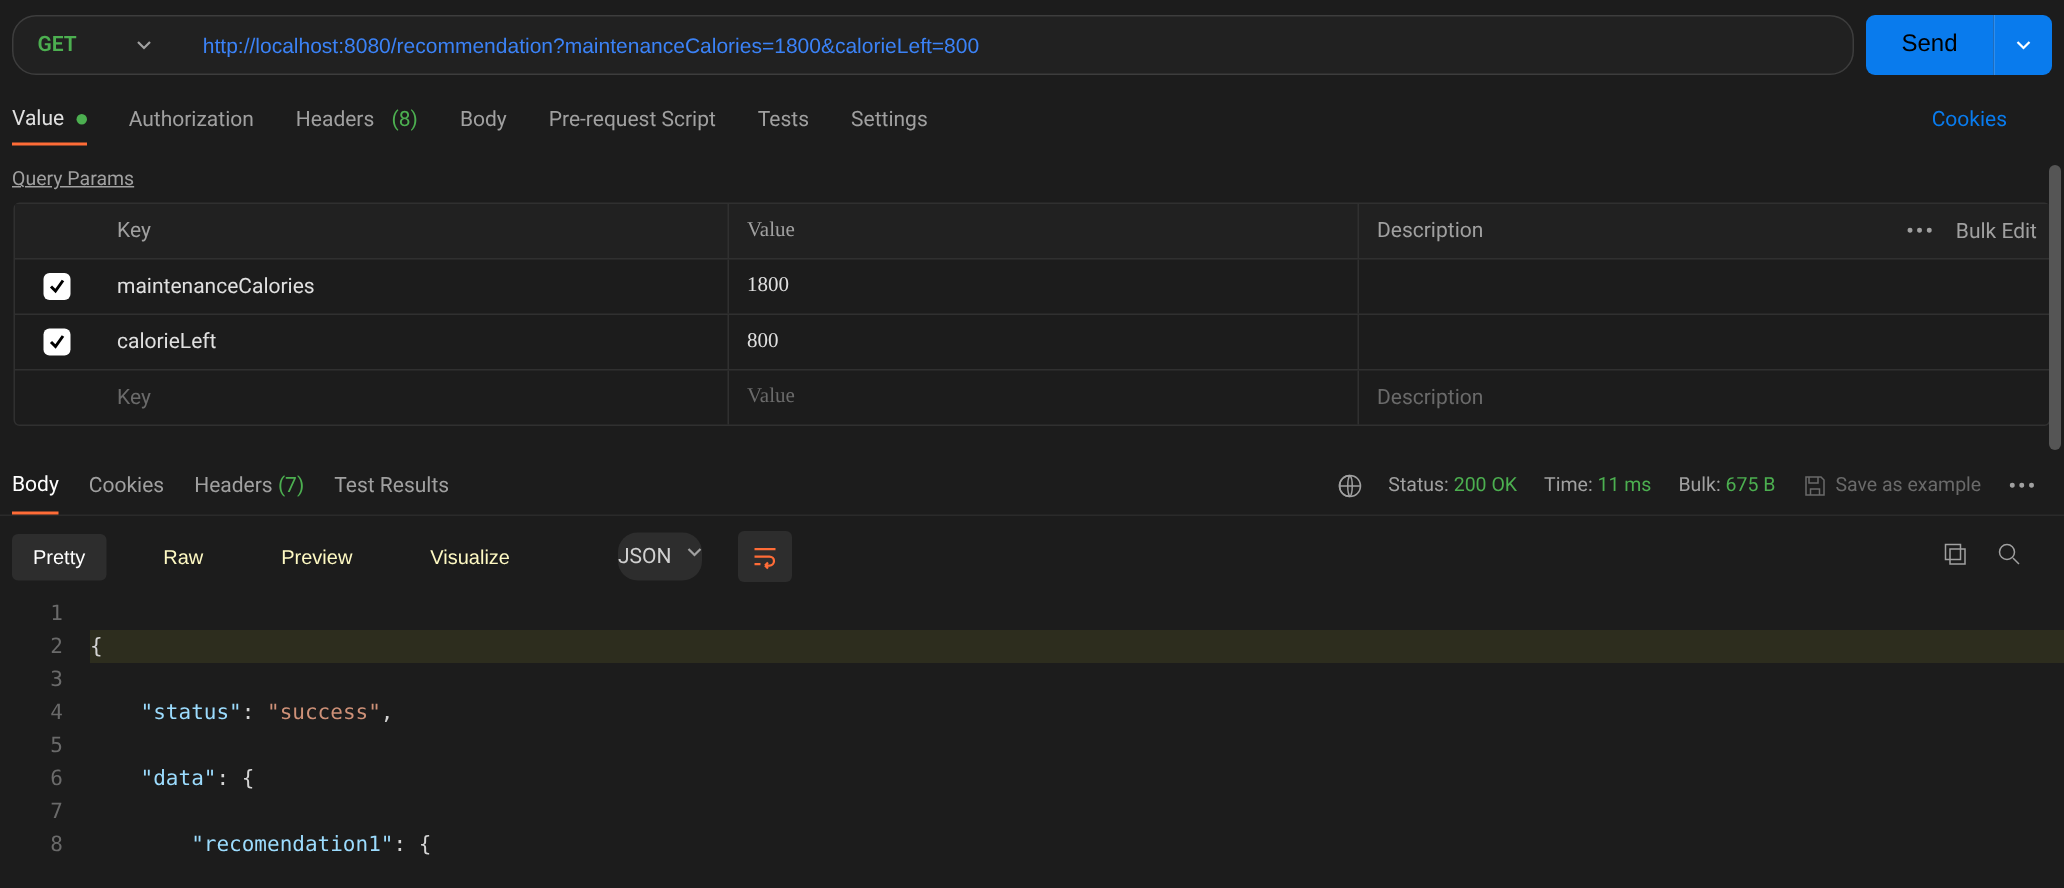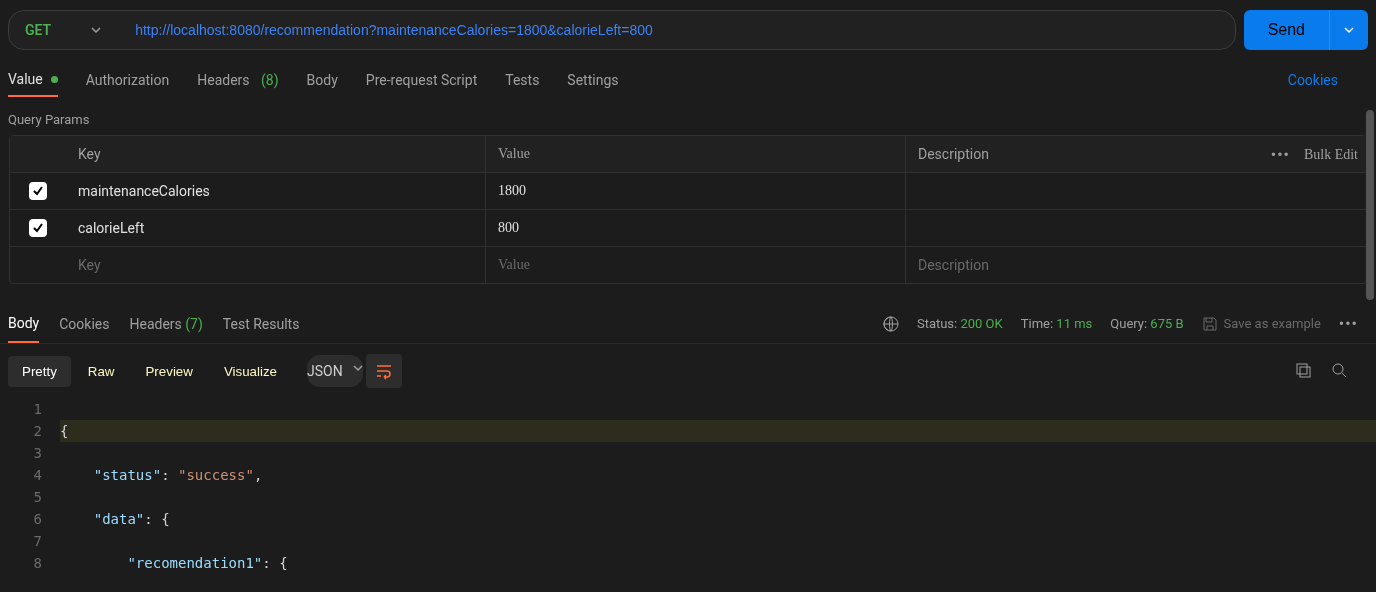--- a/index.html
+++ b/index.html
@@ -93,20 +93,21 @@
   border-bottom: 2px solid #ff6c37;
 }
 .dot-green { width:7px; height:7px; border-radius:50%; background:#4CAF50; margin-left:4px; }
 .count-green { color:#4CAF50; }
 .cookies-link { margin-left: auto; color: #097BED; cursor: pointer; padding-right: 30px; }
 
 .section-label {
   color: #a0a0a0;
   padding: 12px 8px 8px;
   font-size: 13px;
+  text-decoration: underline;
 }
 
 .params-table {
   margin: 0 9px;
   border: 1px solid #303030;
   border-radius: 4px;
 }
 .params-header {
   display: flex;
   background: #212121;
@@ -122,21 +123,21 @@
 .col-key { flex: 1; max-width: 420px; padding: 10px 12px; border-right: 1px solid #303030; }
 .col-value { flex: 1; max-width: 420px; padding: 10px 12px; border-right: 1px solid #303030; font-family: Liberation Serif, serif; }
 .col-desc { flex: 1; padding: 10px 12px; position: relative; }
 .checkbox {
   width: 18px; height: 18px; background: #fff; border-radius: 4px;
   display: flex; align-items: center; justify-content: center;
 }
 .checkbox svg { width: 12px; height: 12px; }
 .placeholder { color: #6a6a6a; }
 .header-actions { position:absolute; right:8px; top:50%; transform:translateY(-50%); display:flex; gap:14px; align-items:center; color:#a0a0a0; }
-.bulk-edit { cursor:pointer;font-family:Liberation Serif, serif; }
+.bulk-edit { cursor:pointer; }
 .dots { cursor:pointer; font-size:16px; letter-spacing:1px; }
 
 .resp-header {
   display: flex;
   align-items: center;
   height: 40px;
   padding: 0 8px;
   gap: 20px;
   margin-top: 20px;
   border-bottom: 1px solid #2a2a2a;
@@ -144,21 +145,21 @@
 .resp-tab { color: #a0a0a0; cursor: pointer; padding: 10px 0; }
 .resp-tab.active { color: #fff; border-bottom: 2px solid #ff6c37; }
 .resp-right { margin-left: auto; display:flex; align-items:center; gap:18px; color:#a0a0a0; font-size:13px; padding-right:10px;}
 .globe-icon { width:16px; height:16px; }
 .green { color: #4CAF50; }
 .save-ex { display:flex; align-items:center; gap:6px; color:#6a6a6a; cursor:pointer; }
 
 .body-controls {
   display: flex;
   align-items: center;
-  gap: 3px;
+  gap: 24px;
   padding: 10px 8px;
 }
 .body-tab {
   padding: 8px 14px;
   background: transparent;
   border: none;
   color: #fef9c3;
   cursor: pointer;
   border-radius: 4px;
 }
@@ -308,21 +309,21 @@
     <span class="count-green">(7)</span>
   </div>
   <div class="resp-tab">Test Results</div>
   <div class="resp-right">
     <svg class="globe-icon" viewBox="0 0 16 16">
         <circle cx="8" cy="8" r="7" stroke="#a0a0a0" fill="none"></circle>
         <path d="M8 1a7 7 0 000 14M1 8h14M8 1c2 2 2 12 0 14M8 1c-2 2-2 12 0 14" stroke="#a0a0a0" fill="none"></path>
       </svg>
     <span><span>Status:</span> <span class="green">200 OK</span></span>
     <span><span>Time:</span> <span class="green">11 ms</span></span>
-    <span><span>Query:</span> <span class="green">675 B</span></span>
+    <span><span>Bulk:</span> <span class="green">675 B</span></span>
     <div class="save-ex">
       <svg width="16" height="16" viewBox="0 0 16 16">
           <path d="M2 2h10l2 2v10H2z M4 2v4h6V2 M5 14v-4h6v4" stroke="#6a6a6a" fill="none"></path>
         </svg>
       <span>Save as example</span>
     </div>
     <span class="dots">•••</span>
   </div>
 </div>
 

